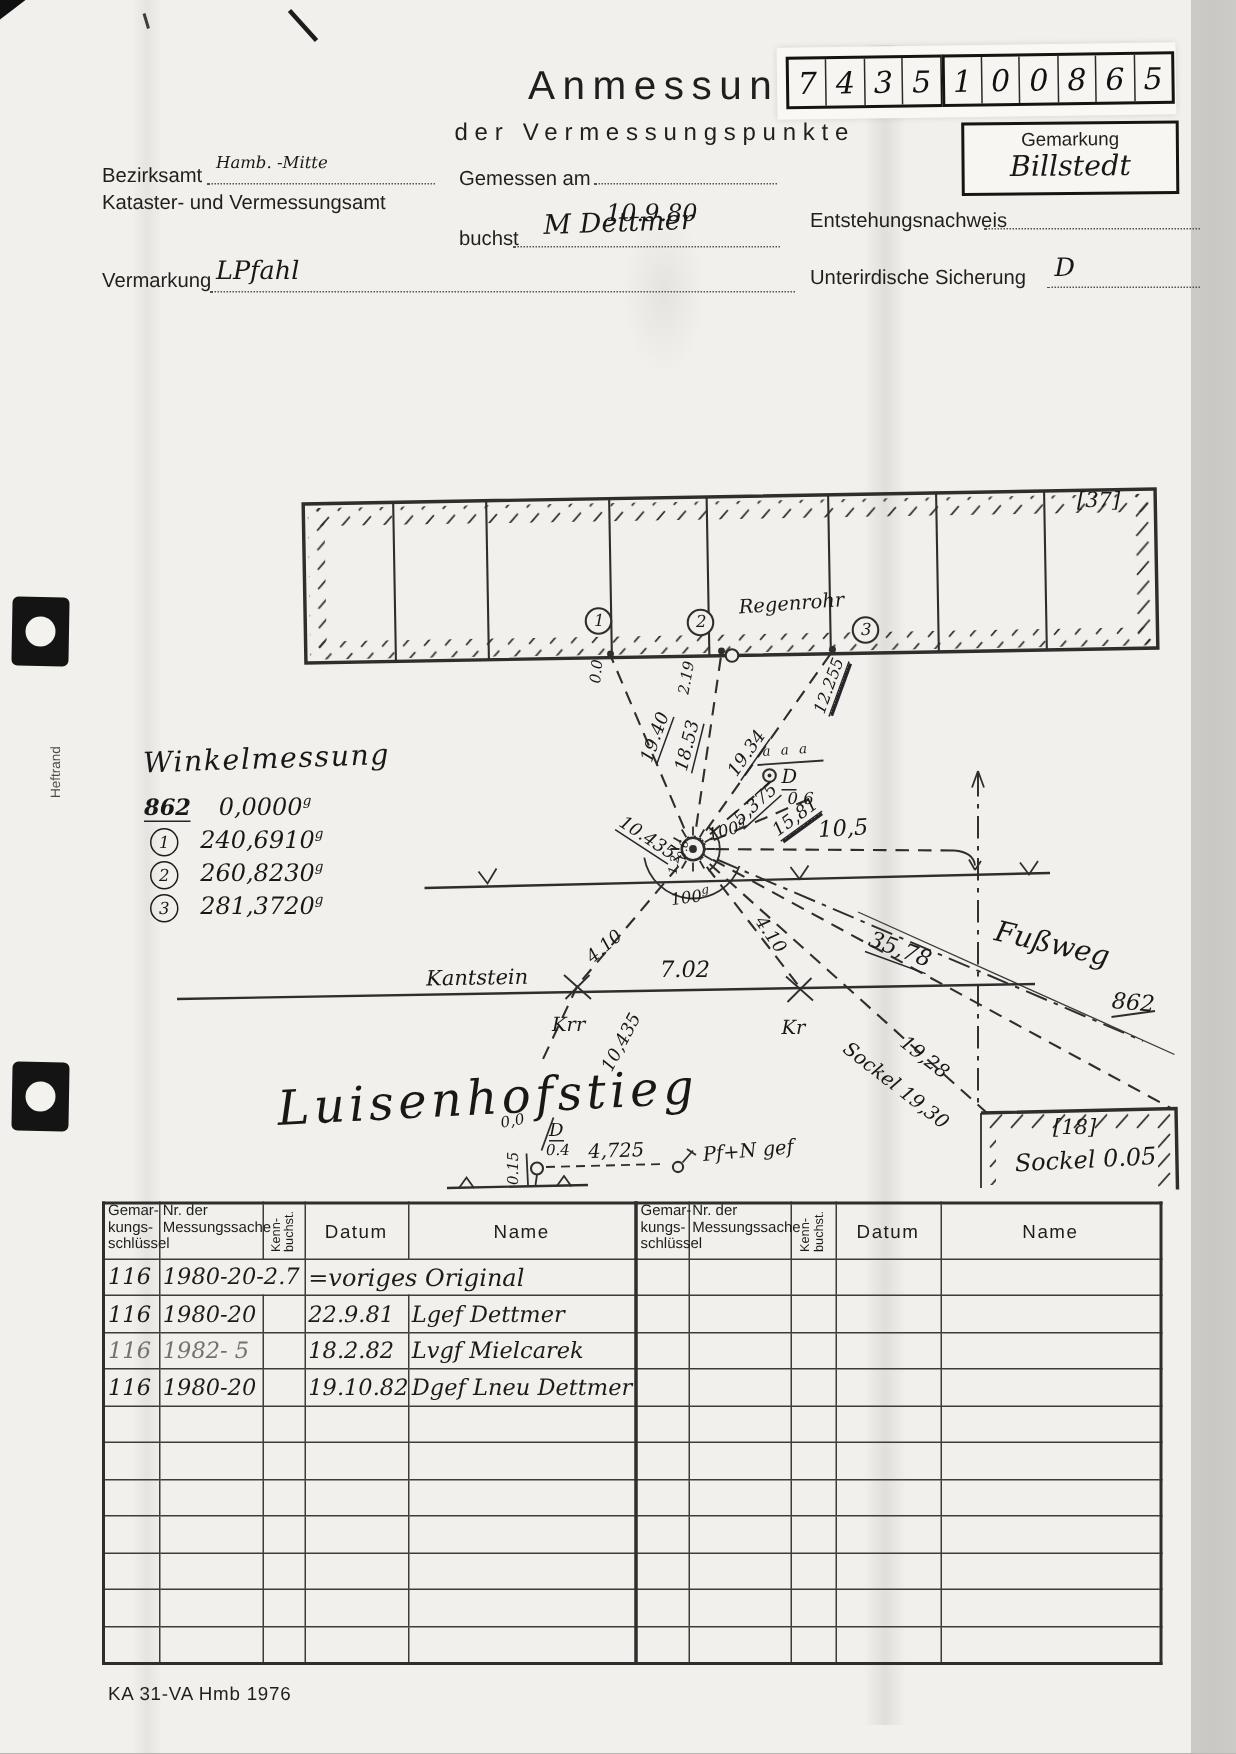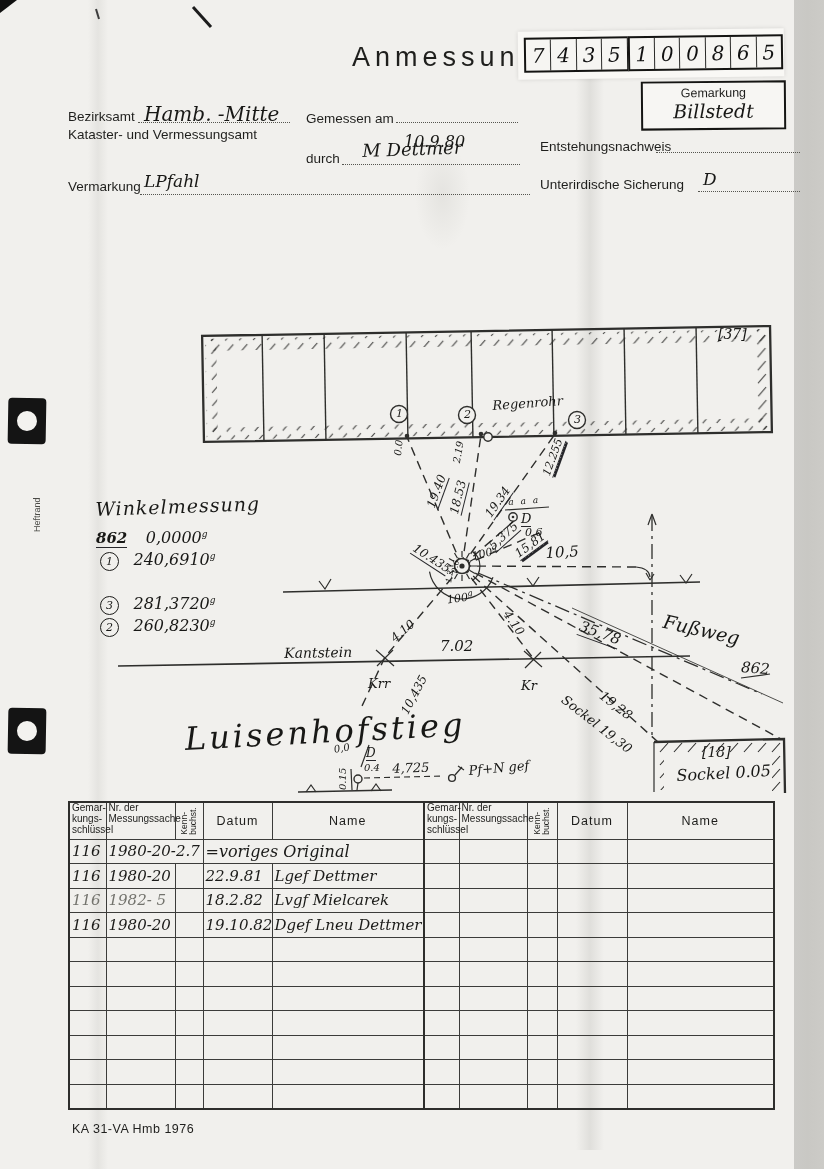--- a/index.html
+++ b/index.html
@@ -66,20 +66,21 @@
   <div class="crease" style="left:576px;top:30px;width:28px;height:1120px;background:linear-gradient(90deg,transparent,rgba(70,70,62,.10),transparent);"></div>
   <div class="crease" style="left:415px;top:140px;width:55px;height:110px;background:radial-gradient(closest-side,rgba(80,80,70,.08),transparent);"></div>
   <div class="punch" style="left:8px;top:398px;transform:rotate(1deg);">
       <div class="hole"></div>
     </div>
   <div class="punch" style="left:8px;top:708px;transform:rotate(1deg);">
       <div class="hole"></div>
     </div>
 
   <div class="lbl print" style="left:352px;top:42px;font-size:27px;letter-spacing:5px;">Anmessung</div>
+  <div class="lbl print" style="left:303px;top:80px;font-size:16px;letter-spacing:4.5px;">der Vermessungspunkte</div>
 
   <div class="codewrap"></div>
   <div class="codegroups">
     <div class="cgrp">
       <div class="cell">7</div>
       <div class="cell">4</div>
       <div class="cell">3</div>
       <div class="cell">5</div>
     </div>
     <div class="cgrp" style="margin-left:-1px;">
@@ -91,29 +92,29 @@
       <div class="cell">5</div>
     </div>
   </div>
 
   <div class="gembox">
     <div class="print" style="font-size:12.5px;margin-top:3px;">Gemarkung</div>
     <div class="hand" style="font-size:19px;margin-top:0px;">Billstedt</div>
   </div>
 
   <div class="lbl print" style="left:68px;top:109px;font-size:13.5px;">Bezirksamt</div>
-  <div class="lbl hand" style="left:144px;top:102px;font-size:20px;">Hamb. -Mitte</div>
+  <div class="lbl hand" style="left:144px;top:102px;font-size:11px;">Hamb. -Mitte</div>
   <div class="dots" style="left:138px;top:121px;width:152px;"></div>
   <div class="lbl print" style="left:68px;top:127px;font-size:13.5px;">Kataster- und Vermessungsamt</div>
 
   <div class="lbl print" style="left:306px;top:111px;font-size:13.5px;">Gemessen am</div>
   <div class="lbl hand" style="left:404px;top:104px;font-size:16px;margin-top:28px;">10.9.80</div>
   <div class="dots" style="left:396px;top:121px;width:122px;"></div>
 
-  <div class="lbl print" style="left:306px;top:151px;font-size:13.5px;">durch</div>
+  <div class="lbl print" style="left:306px;top:151px;font-size:13.5px;">buchst</div>
   <div class="lbl hand" style="left:362px;top:140px;font-size:18px;transform:rotate(-2deg);">M Dettmer</div>
   <div class="dots" style="left:342px;top:163px;width:178px;"></div>
 
   <div class="lbl print" style="left:540px;top:139px;font-size:13.5px;">Entstehungsnachweis</div>
   <div class="dots" style="left:656px;top:151px;width:144px;"></div>
 
   <div class="lbl print" style="left:540px;top:177px;font-size:13.5px;">Unterirdische Sicherung</div>
   <div class="lbl hand" style="left:703px;top:169px;font-size:17px;">D</div>
   <div class="dots" style="left:698px;top:190px;width:102px;"></div>
 
@@ -264,21 +265,21 @@
 
   <div class="lbl hand" style="left:95px;top:498px;font-size:19px;transform:rotate(-2deg);letter-spacing:1px;">Winkelmessung</div>
   <div class="abs" style="left:96px;top:528px;width:160px;height:20px;">
     <span class="hand u" style="font-size:15px;font-weight:bold;">862</span>
     <span class="hand" style="font-size:16px;margin-left:14px;">0,0000</span><sup class="hand" style="font-size:9px;">g</sup>
   </div>
   <div class="abs" style="left:100px;top:550px;width:170px;height:20px;">
     <span class="circ hand">1</span>
     <span class="hand" style="font-size:16px;margin-left:10px;">240,6910</span><sup class="hand" style="font-size:9px;">g</sup>
   </div>
-  <div class="abs" style="left:100px;top:572px;width:170px;height:20px;margin-top:44px;">
+  <div class="abs" style="left:100px;top:572px;width:170px;height:20px;">
     <span class="circ hand">2</span>
     <span class="hand" style="font-size:16px;margin-left:10px;">260,8230</span><sup class="hand" style="font-size:9px;">g</sup>
   </div>
   <div class="abs" style="left:100px;top:594px;width:170px;height:20px;">
     <span class="circ hand">3</span>
     <span class="hand" style="font-size:16px;margin-left:10px;font-style:italic;">281,3720</span><sup class="hand" style="font-size:9px;">g</sup>
   </div>
 
   <table class="ftable" style="left:68px;top:801px;width:355px;">
     <colgroup>

